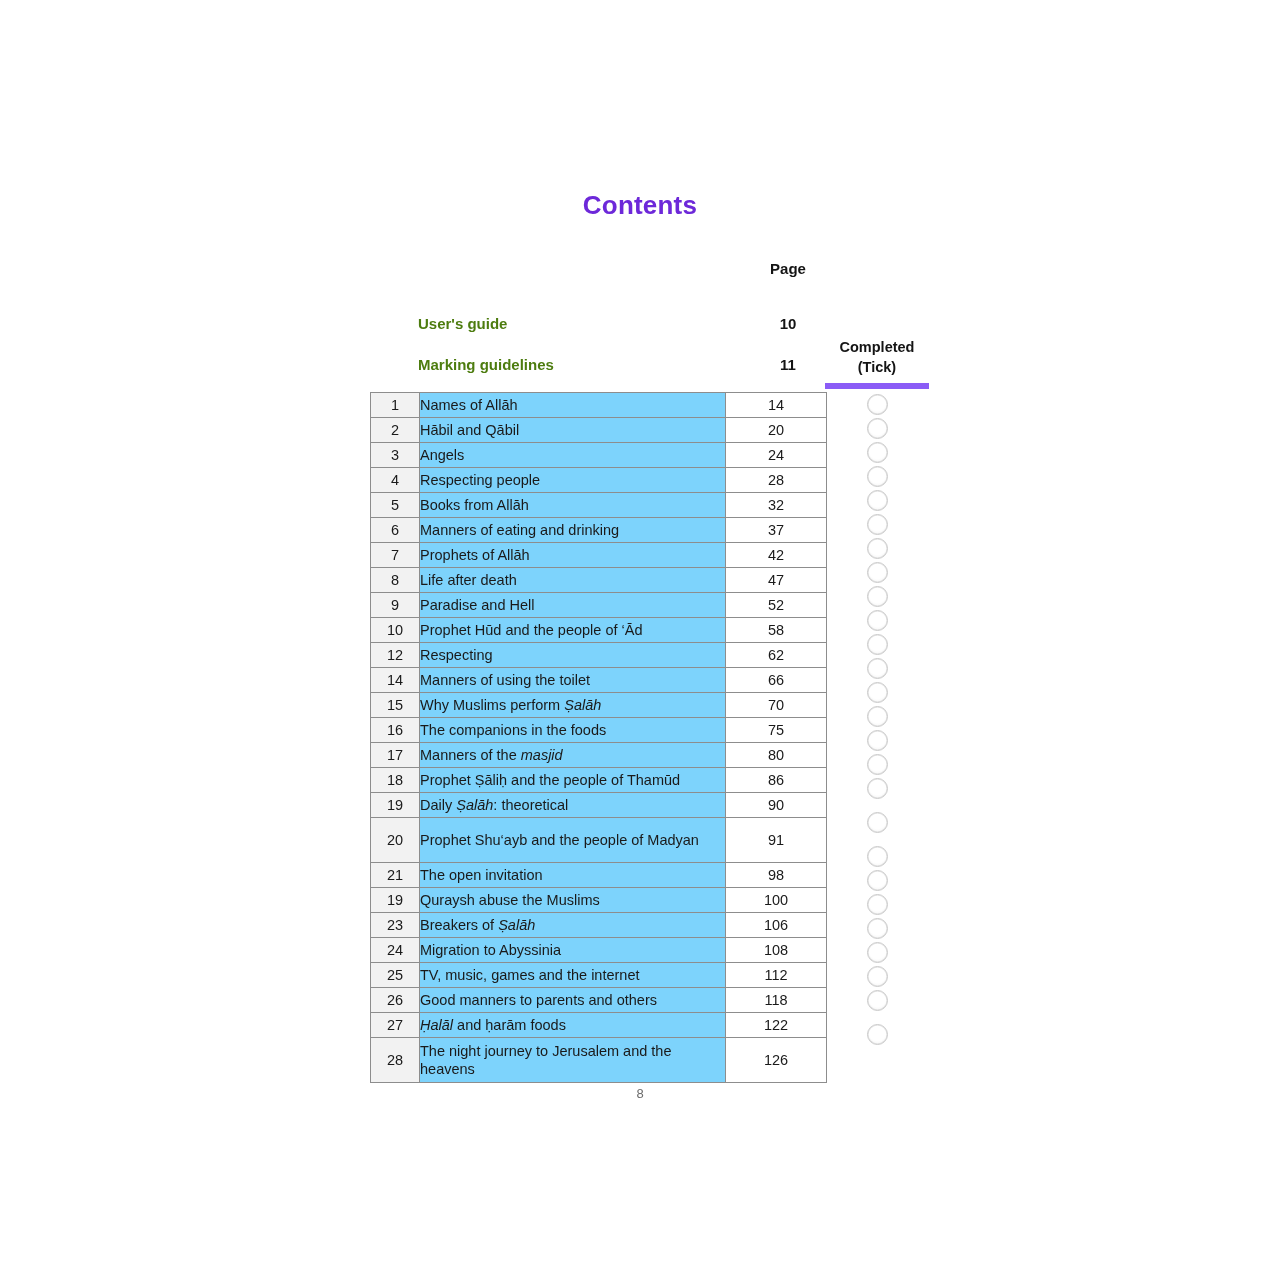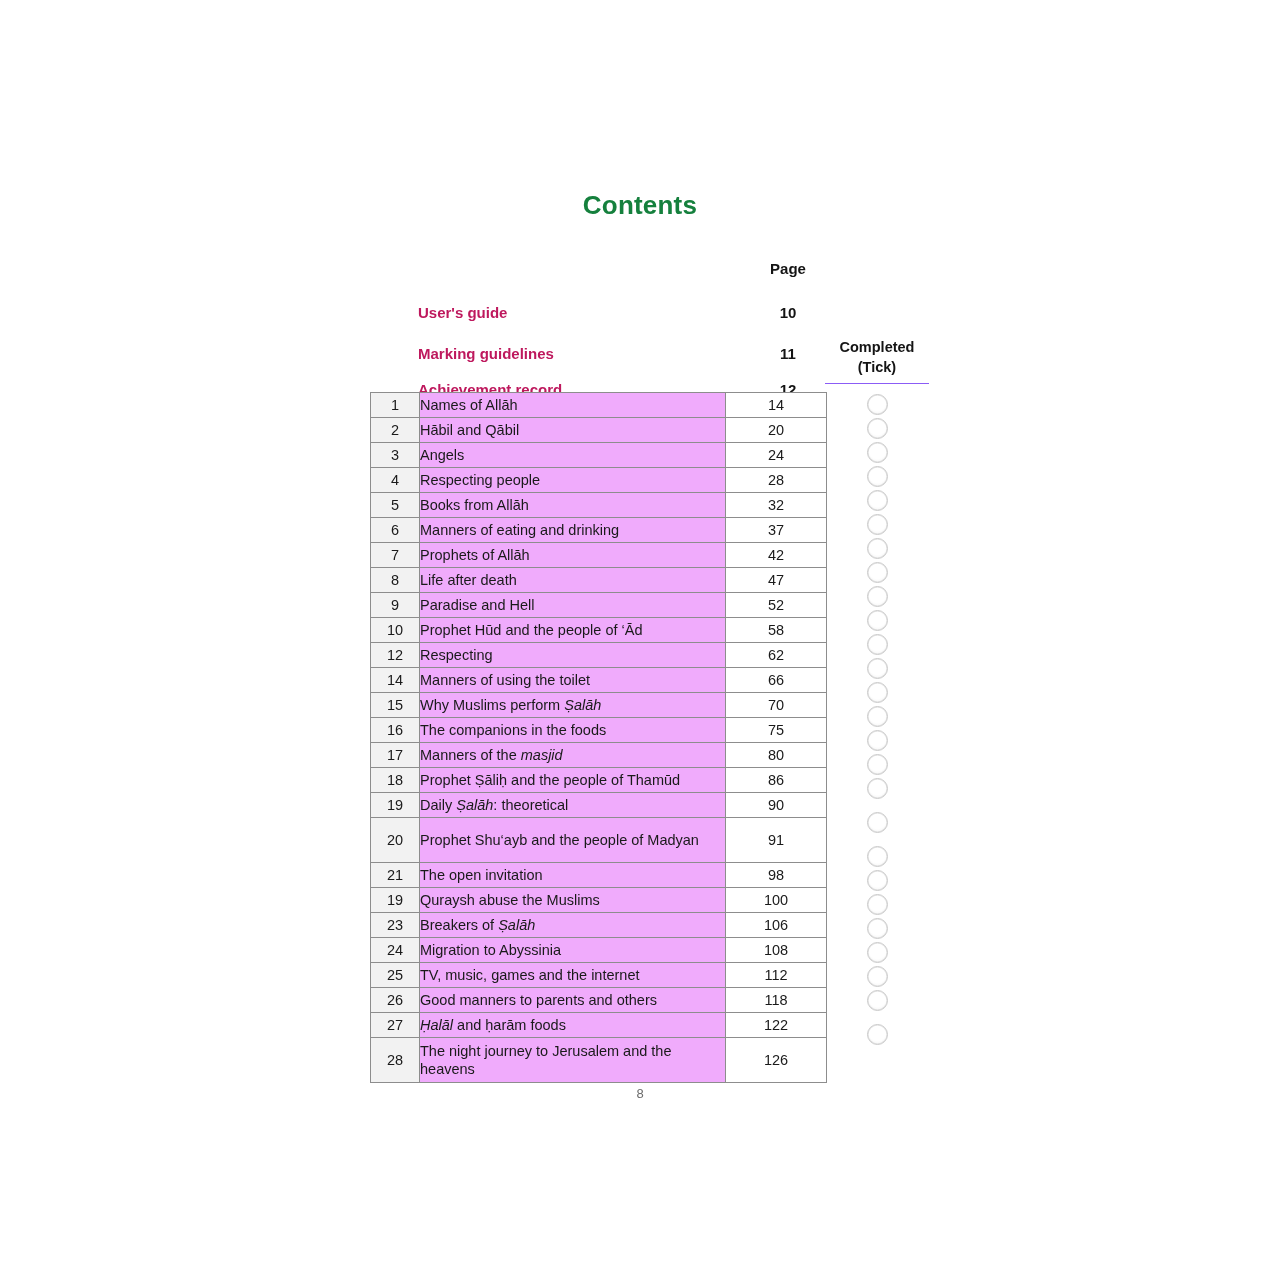--- a/index.html
+++ b/index.html
@@ -24,62 +24,62 @@
   }
   .title {
     position: absolute;
     top: 190px;
     left: 0;
     width: 1280px;
     text-align: center;
     font-size: 26px;
     font-weight: bold;
     letter-spacing: 0.2px;
-    color: #15803d;
+    color: #6d28d9;
   }
   .front-matter {
     position: absolute;
     left: 418px;
     top: 258px;
     width: 520px;
   }
   .fm-row {
     display: flex;
     align-items: baseline;
     margin-bottom: 8px;
   }
   .fm-label {
     width: 340px;
     font-size: 15px;
     font-weight: bold;
-    color: #be185d;
+    color: #4d7c0f;
     margin-top: 16px;
   }
   .fm-page {
     width: 60px;
     text-align: center;
     font-size: 15px;
     font-weight: bold;
     color: #141414;
   }
-  .fm-row.head { margin-bottom: 11px; }
+  .fm-row.head { margin-bottom: 22px; }
   .fm-row.tight { margin-bottom: 3px; }
 
   .completed-head {
     position: absolute;
     left: 825px;
     top: 338px;
     width: 104px;
     text-align: center;
     font-size: 14.5px;
     font-weight: bold;
     color: #141414;
     line-height: 1.35;
     padding-bottom: 6px;
-    border-bottom: 1px solid #8b5cf6;
+    border-bottom: 6px solid #8b5cf6;
   }
 
   table.toc {
     position: absolute;
     left: 370px;
     top: 392px;
     border-collapse: collapse;
     width: 455px;
     table-layout: fixed;
   }
@@ -92,21 +92,21 @@
     vertical-align: middle;
   }
   td.num {
     width: 48px;
     text-align: center;
     background: #f2f2f2;
   }
   td.ttl {
     width: 305px;
     padding-left: 10px;
-    background: #f0abfc;
+    background: #7dd3fc;
     line-height: 1.25;
   }
   td.pg {
     width: 100px;
     text-align: center;
     background: #ffffff;
   }
   tr.tall td { height: 44px; }
   td.ttl em { font-style: italic; }
 

